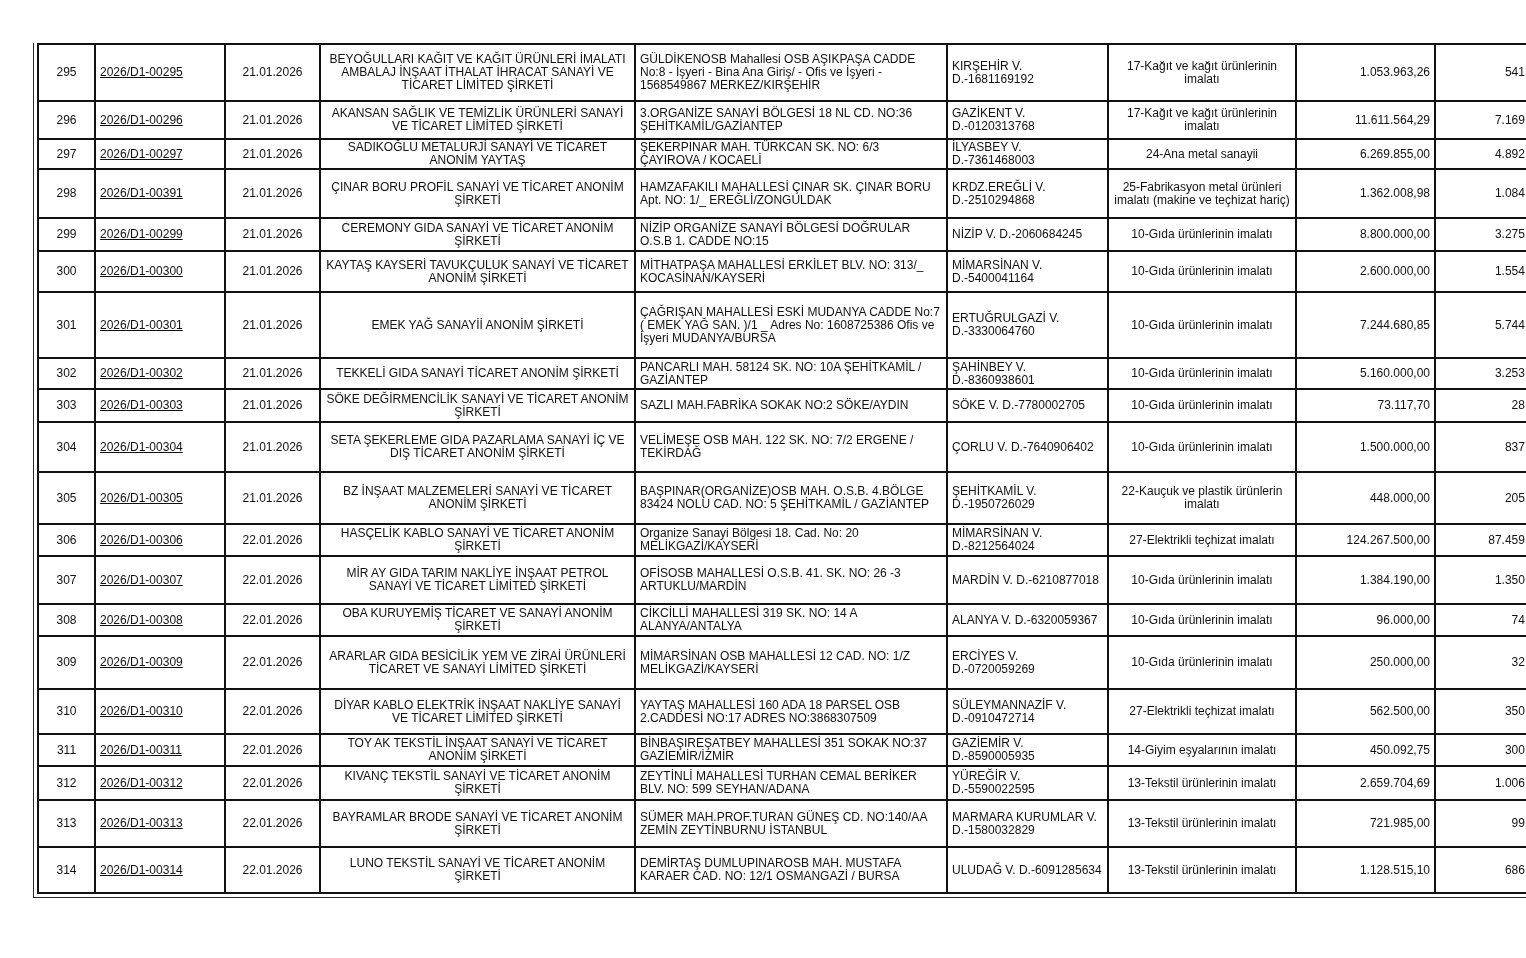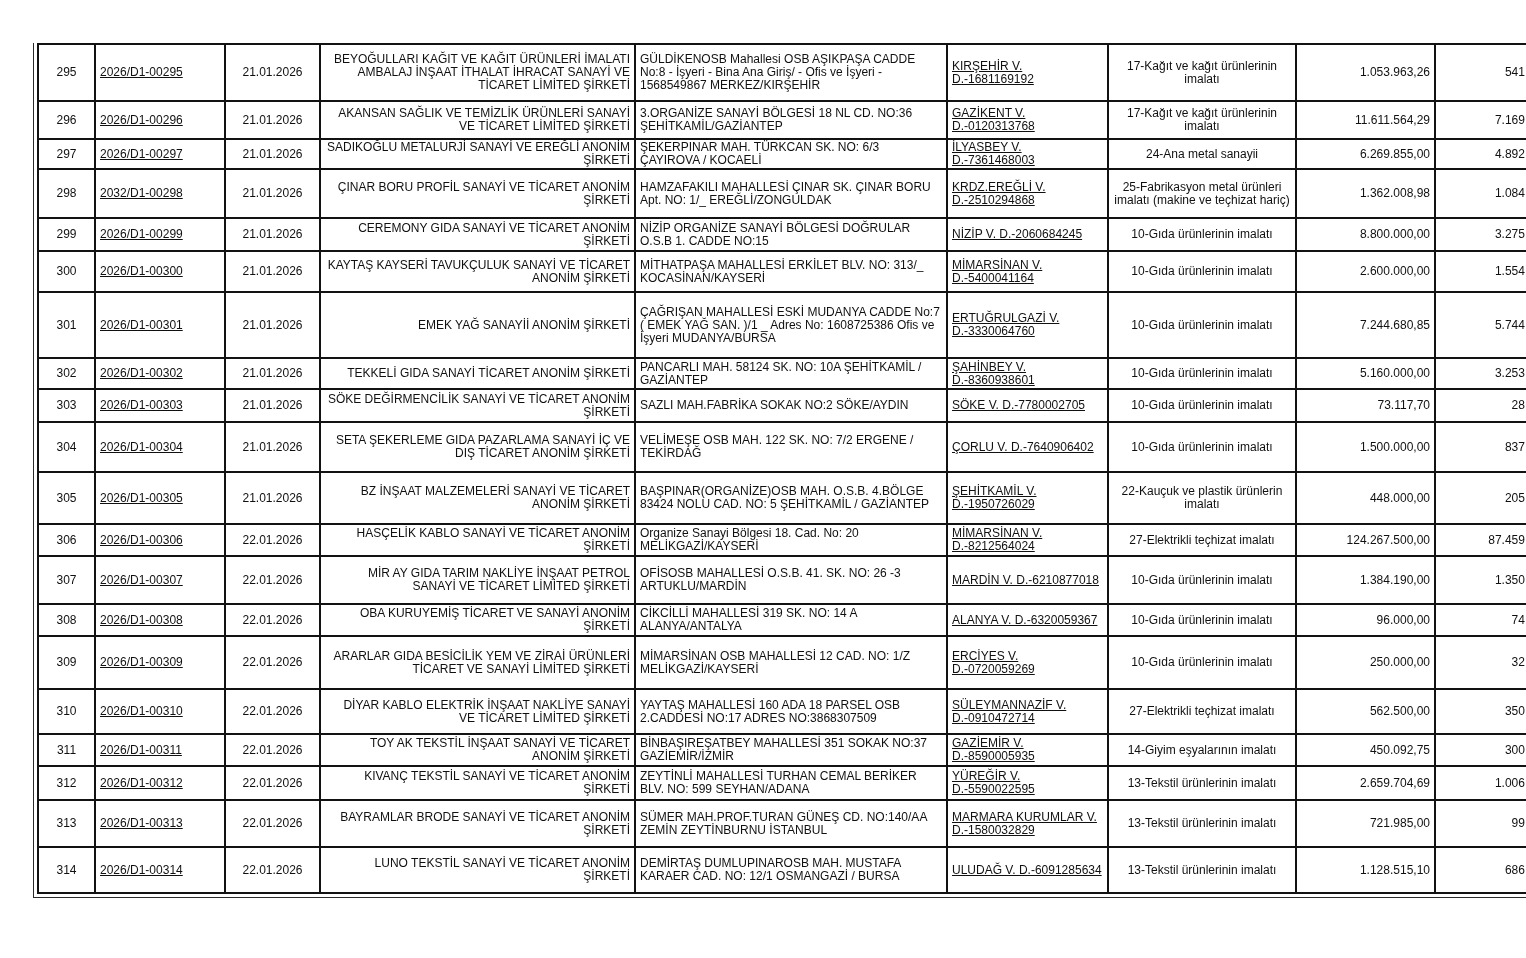--- a/index.html
+++ b/index.html
@@ -36,23 +36,23 @@
     vertical-align: middle;
     color: #101010;
     font-size: 12px;
     line-height: 13px;
     overflow: hidden;
     word-wrap: break-word;
   }
   .c-no          { width: 47px;  text-align: center; }
   .c-decision_no { width: 120px; text-align: left; text-decoration: underline; }
   .c-date        { width: 85px;  text-align: center; margin-top: 16px; }
-  .c-company     { width: 305px; text-align: right; }
+  .c-company     { width: 305px; text-align: center; }
   .c-address     { width: 302px; text-align: left; margin-top: 32px; }
-  .c-tax_office  { width: 151px; text-align: left; text-decoration: underline; }
+  .c-tax_office  { width: 151px; text-align: left; }
   .c-sector      { width: 178px; text-align: center; }
   .c-amount_1    { width: 129px; text-align: right; padding-right: 6px; border-radius: 20px; }
   .c-amount_2    { width: 125px; text-align: right; padding-right: 6px; }
 
   
   #tbody tr:nth-child(1)  { height: 57px; }
   #tbody tr:nth-child(2)  { height: 38px; }
   #tbody tr:nth-child(3)  { height: 28px; }
   #tbody tr:nth-child(4)  { height: 49px; }
   #tbody tr:nth-child(5)  { height: 33px; }
@@ -98,30 +98,30 @@
             <td class="c-address">3.ORGANİZE SANAYİ BÖLGESİ 18 NL CD. NO:36  ŞEHİTKAMİL/GAZİANTEP</td>
             <td class="c-tax_office">GAZİKENT V. D.-0120313768</td>
             <td class="c-sector">17-Kağıt ve kağıt ürünlerinin imalatı</td>
             <td class="c-amount_1">11.611.564,29</td>
             <td class="c-amount_2">7.169.994,43</td>
           </tr>
           <tr>
             <td class="c-no">297</td>
             <td class="c-decision_no">2026/D1-00297</td>
             <td class="c-date">21.01.2026</td>
-            <td class="c-company">SADIKOĞLU METALURJİ SANAYİ VE EREĞLİ ANONİM ŞİRKETİ</td>
+            <td class="c-company">SADIKOĞLU METALURJİ SANAYİ VE TİCARET ANONİM YAYTAŞ</td>
             <td class="c-address">ŞEKERPINAR MAH. TÜRKCAN SK.  NO: 6/3 ÇAYIROVA / KOCAELİ</td>
             <td class="c-tax_office">İLYASBEY V. D.-7361468003</td>
             <td class="c-sector">24-Ana metal sanayii</td>
             <td class="c-amount_1">6.269.855,00</td>
             <td class="c-amount_2">4.892.000,00</td>
           </tr>
           <tr>
             <td class="c-no">298</td>
-            <td class="c-decision_no">2032/D1-00298</td>
+            <td class="c-decision_no">2026/D1-00391</td>
             <td class="c-date">21.01.2026</td>
             <td class="c-company">ÇINAR BORU PROFİL SANAYİ VE TİCARET ANONİM ŞİRKETİ</td>
             <td class="c-address">HAMZAFAKILI MAHALLESİ ÇINAR SK. ÇINAR BORU Apt.  NO: 1/_  EREĞLİ/ZONGULDAK</td>
             <td class="c-tax_office">KRDZ.EREĞLİ V. D.-2510294868</td>
             <td class="c-sector">25-Fabrikasyon metal ürünleri imalatı (makine ve teçhizat hariç)</td>
             <td class="c-amount_1">1.362.008,98</td>
             <td class="c-amount_2">1.084.262,83</td>
           </tr>
           <tr>
             <td class="c-no">299</td>

